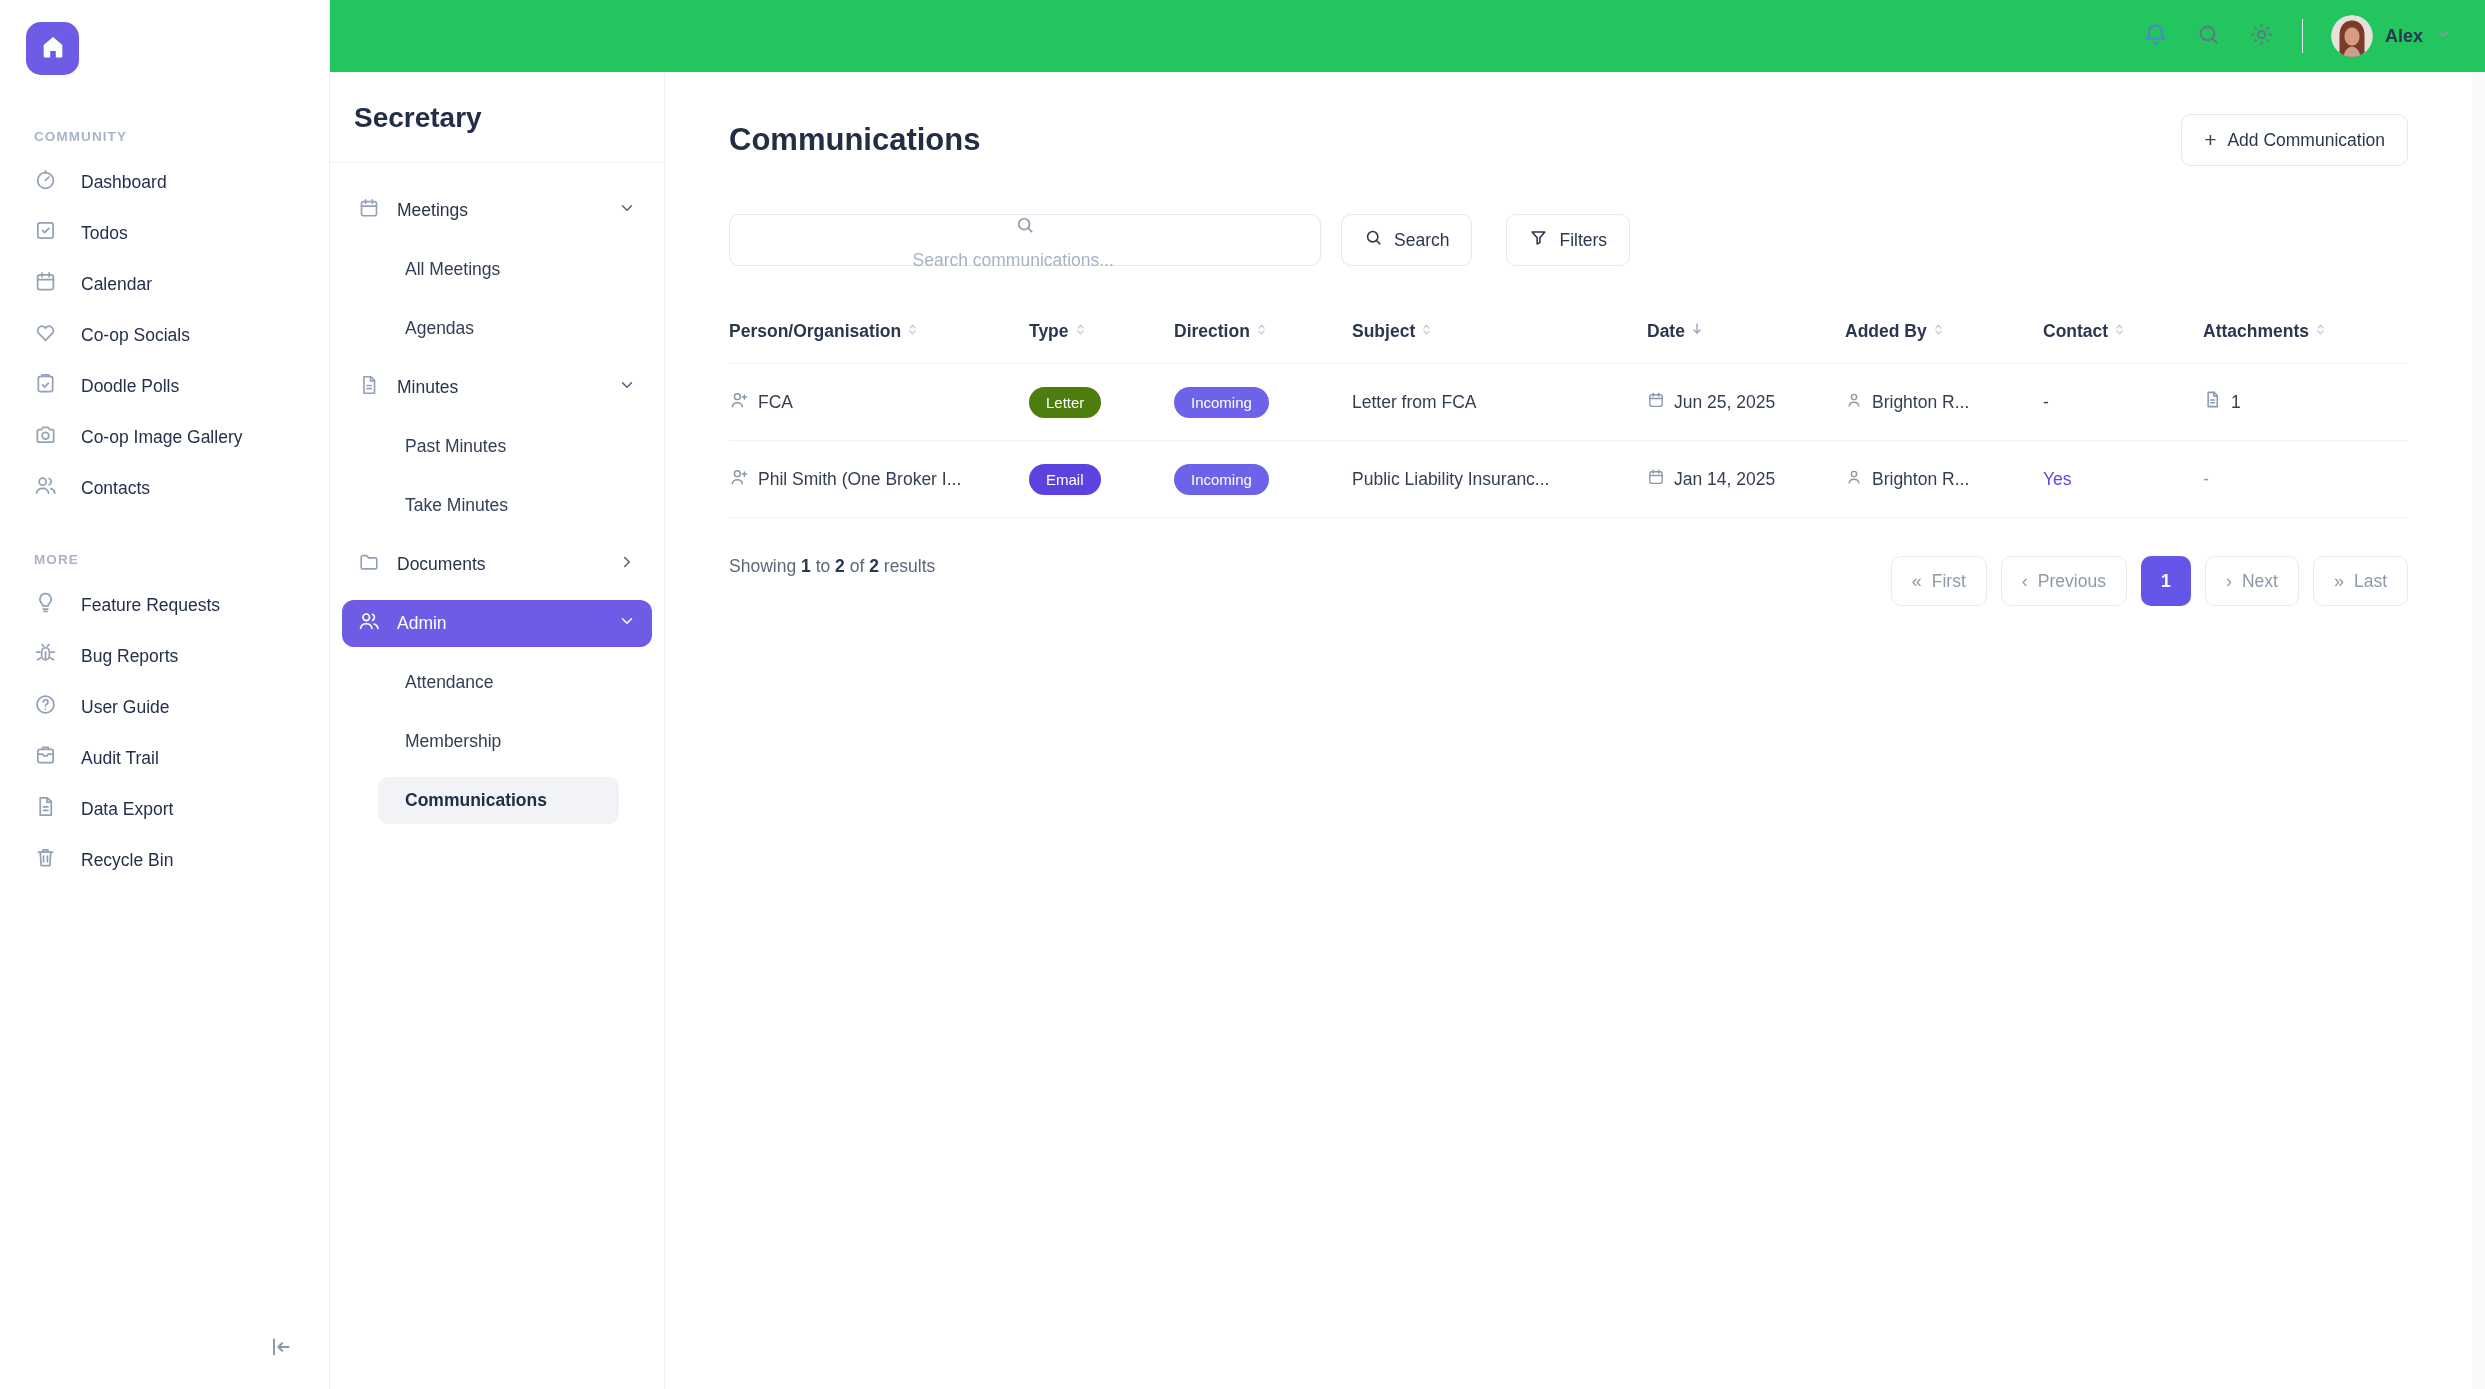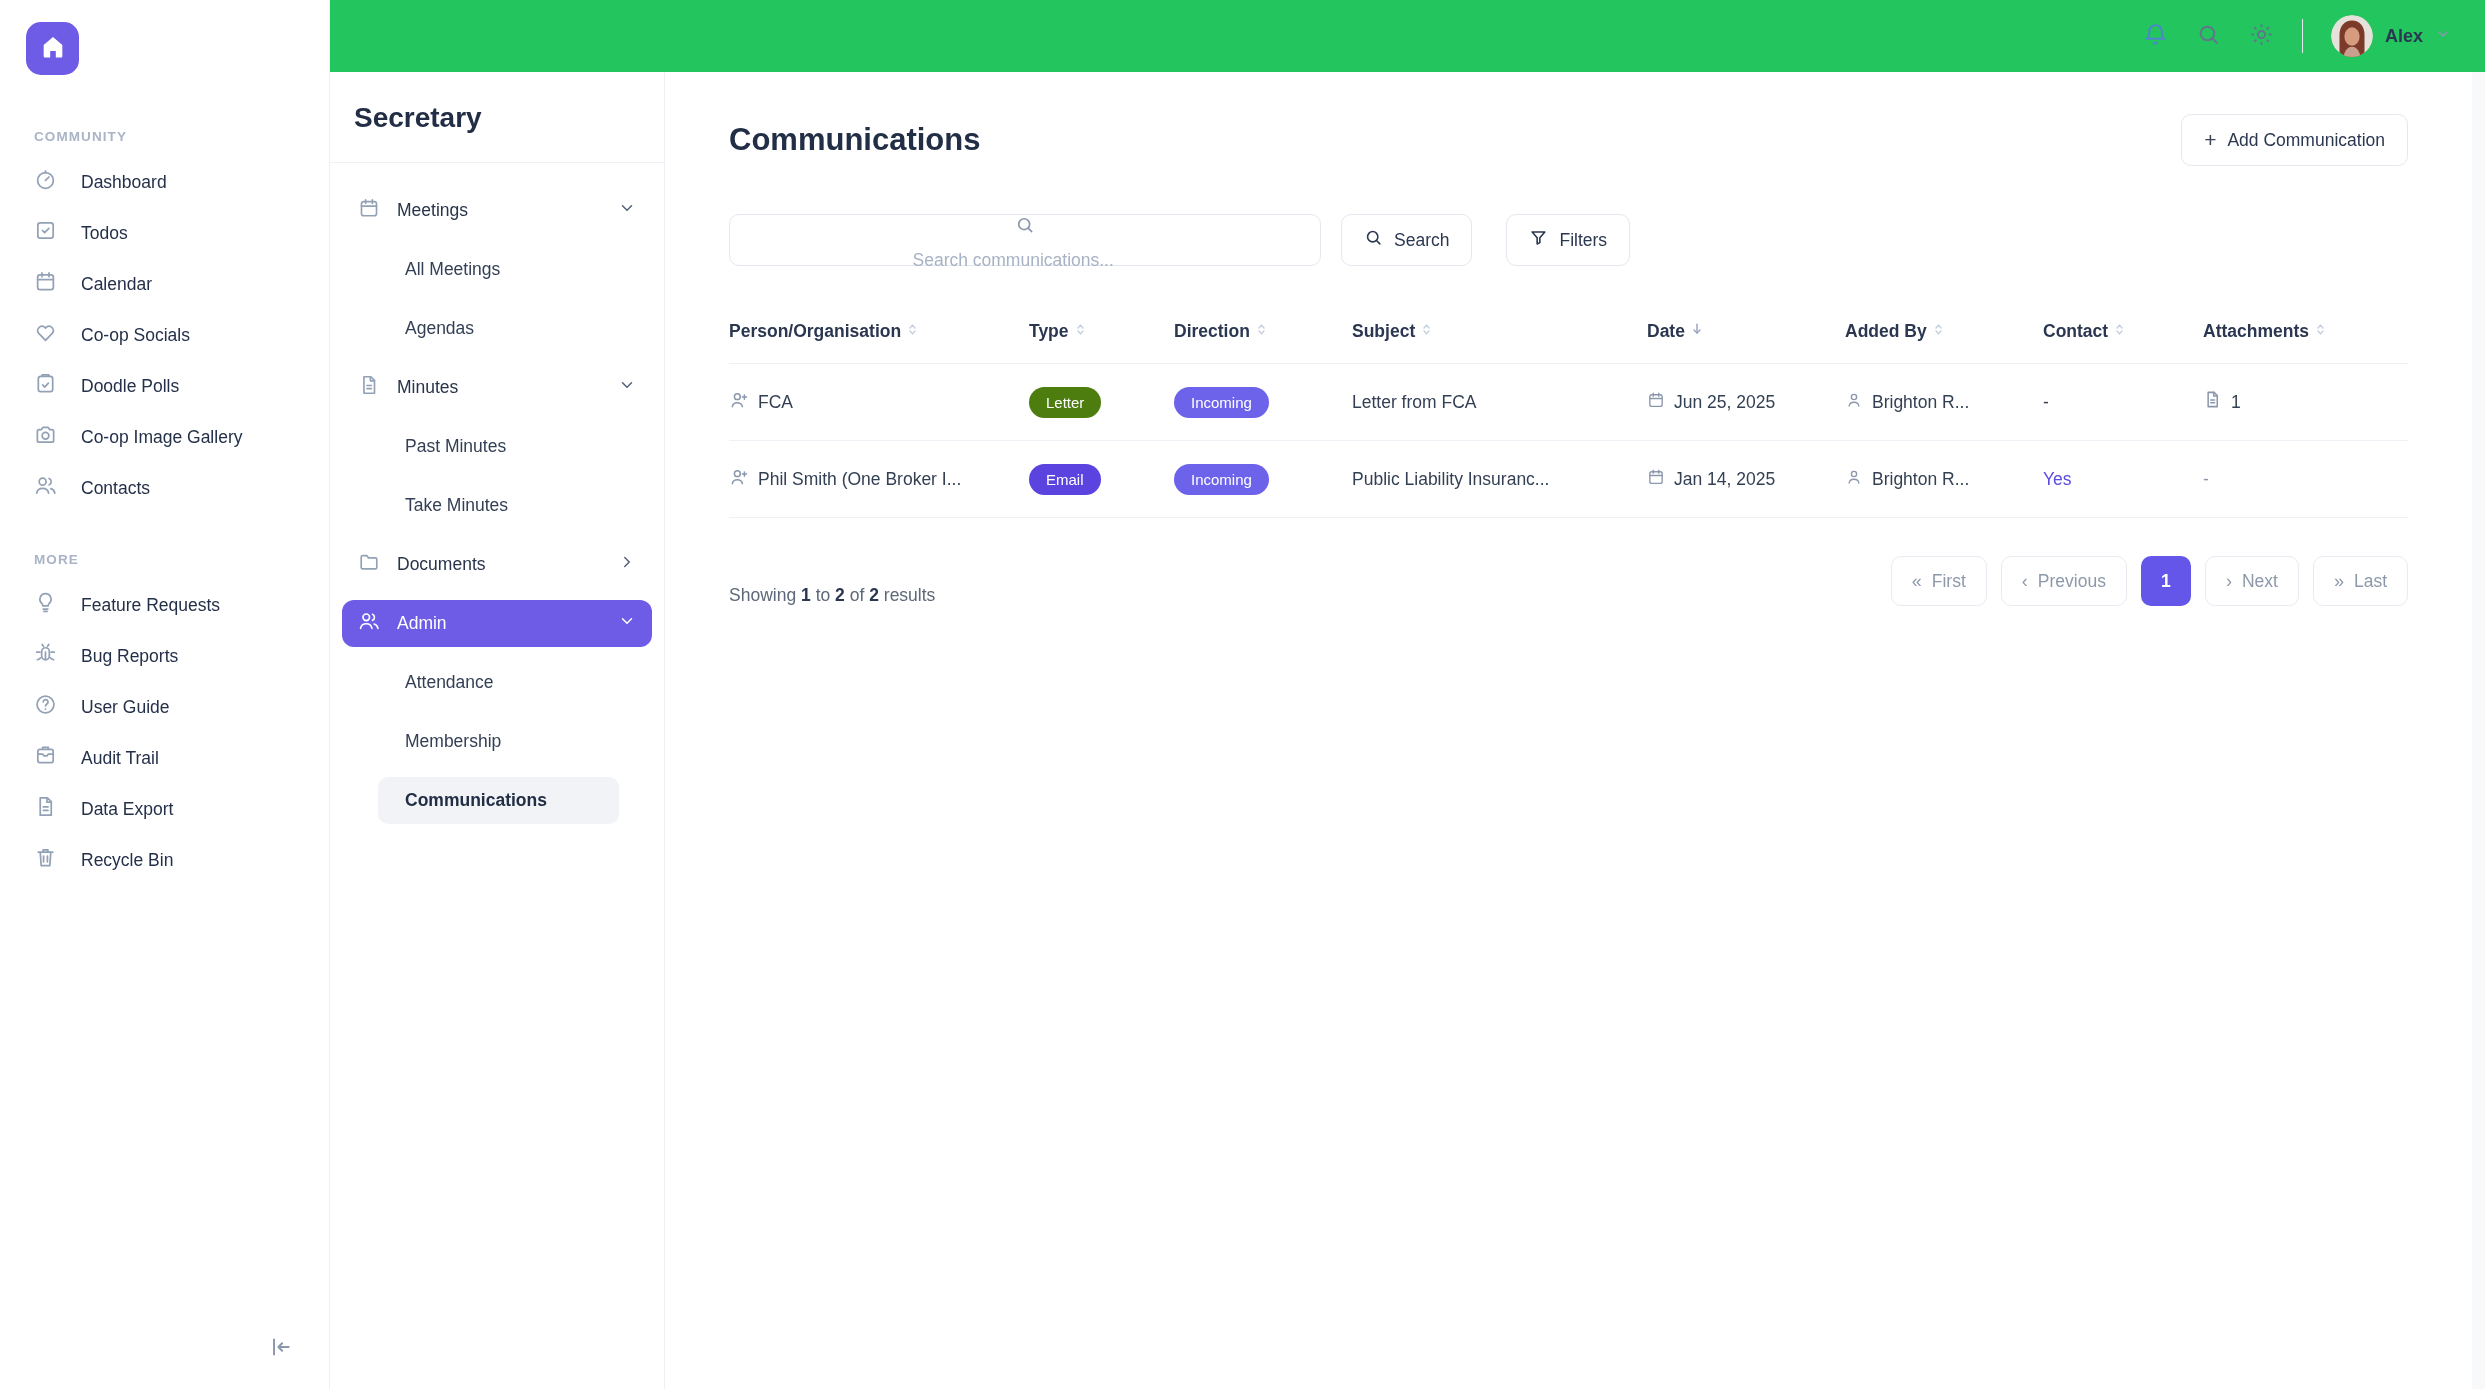--- a/index.html
+++ b/index.html
@@ -122,21 +122,21 @@
     padding:7px 17px; font-size:15px; font-weight:500; color:#fff;
   }
   .badge-letter { background:#4d7c0f; }
   .badge-email { background:#5b43e0; }
   .badge-incoming { background:#6c63ea; }
   .link-yes { color:#5b4be0; }
   .muted-dash { color:#8d99ab; }
   .attach-icon { color:#5b4be0 !important; }
 
   
-  .table-footer { display:flex; justify-content:space-between; align-items:flex-end; margin-top:38px; }
+  .table-footer { display:flex; justify-content:space-between; align-items:flex-start; margin-top:38px; }
   .results { font-size:17.5px; color:#5d6878; }
   .results b { color:#2b3750; font-weight:700; }
   .pagination { display:flex; align-items:center; gap:14px; }
   .page-btn {
     background:#fff; border:1px solid #e8ebf1; border-radius:10px; cursor:pointer;
     font-family:inherit; height:50px; padding:0 20px; font-size:17.5px; color:#8d99ab;
     display:inline-flex; align-items:center; gap:10px;
   }
   .page-btn .glyph { font-size:18px; }
   .page-current {

